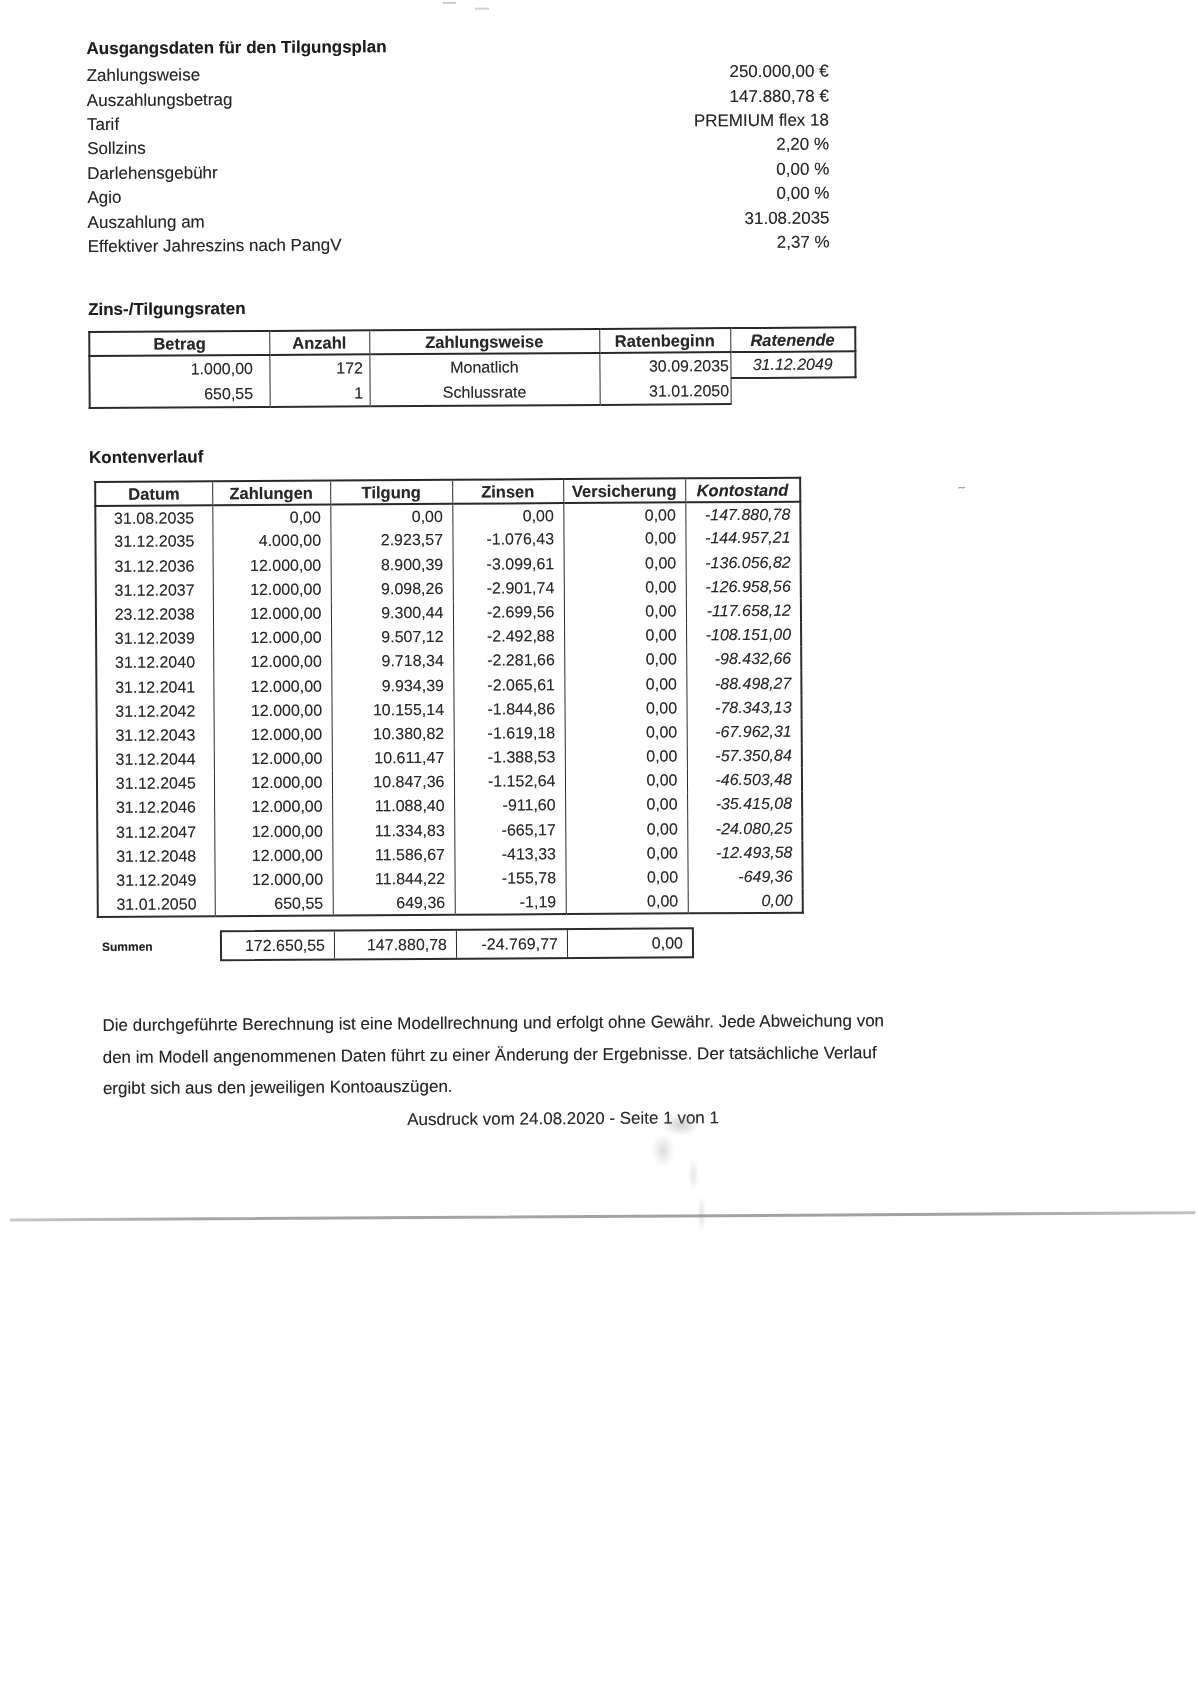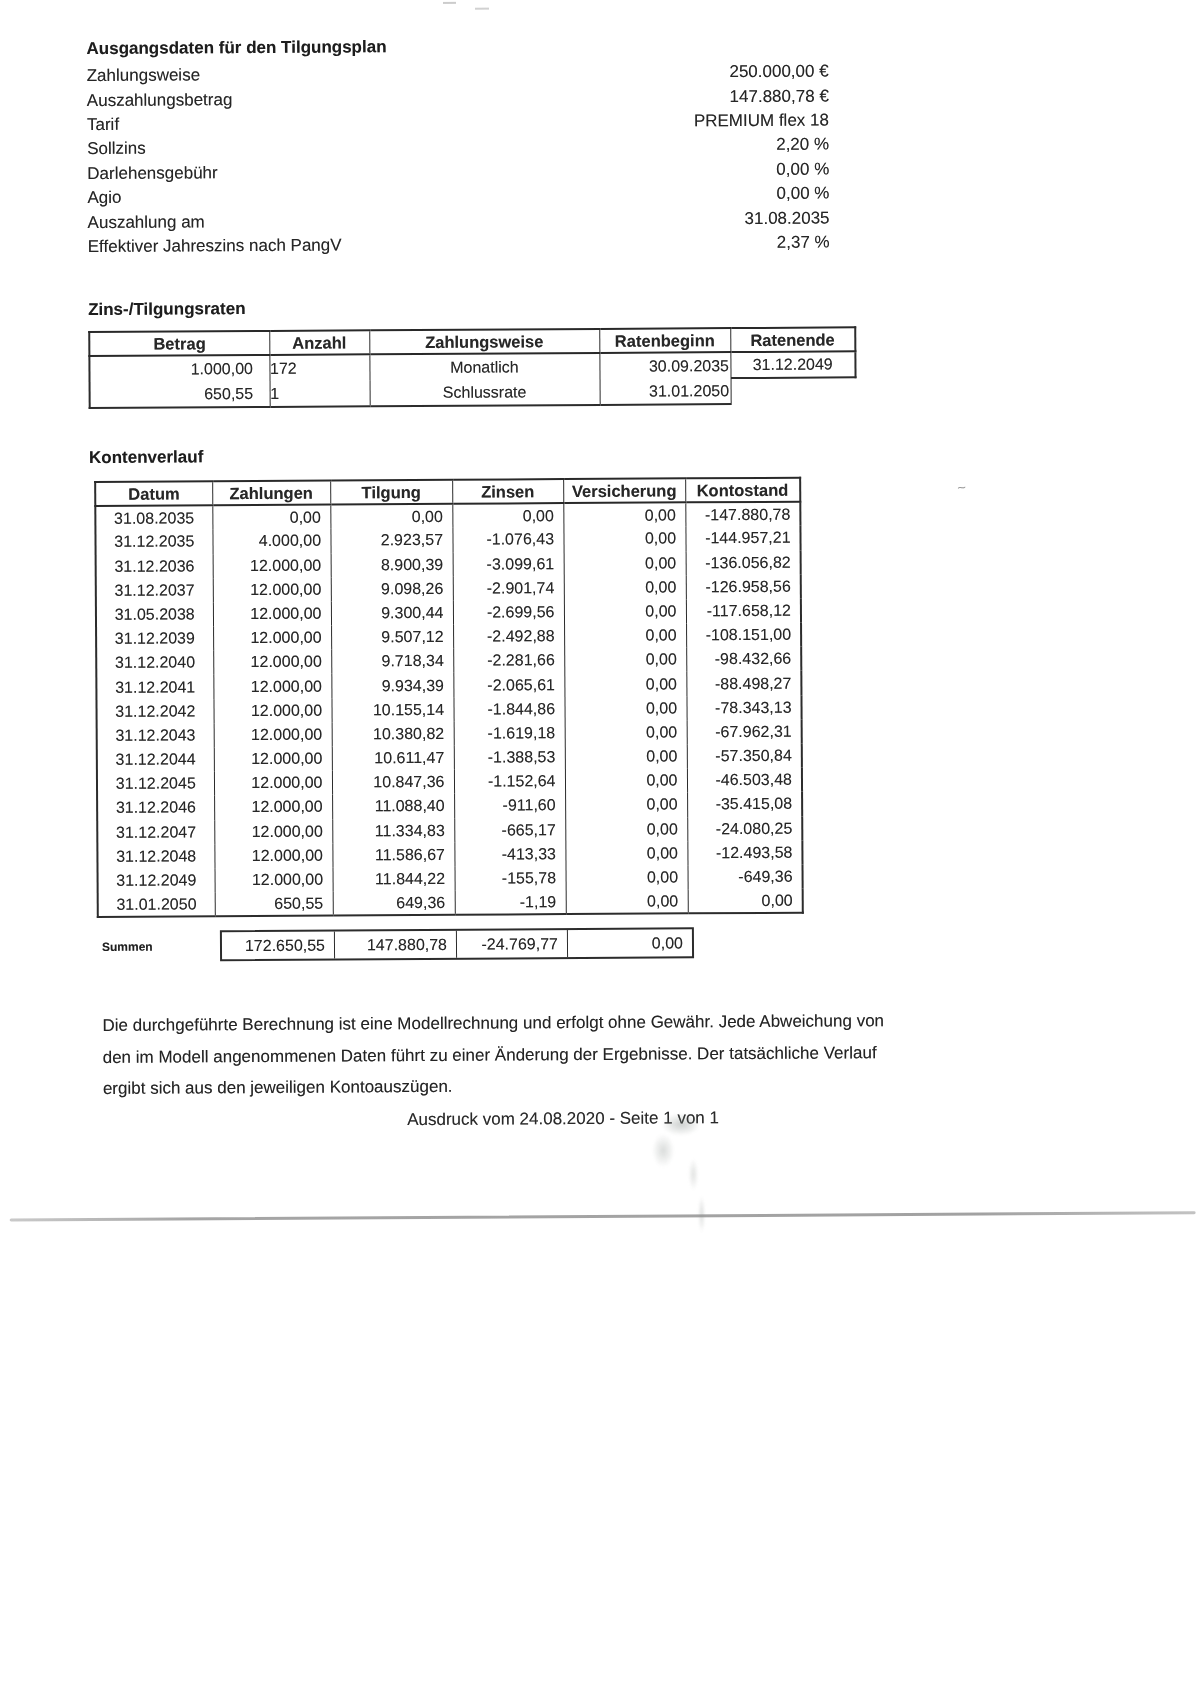--- a/index.html
+++ b/index.html
@@ -28,30 +28,30 @@
   .doc-table { border-collapse:collapse; table-layout:fixed; font-size:16px; color:#272727; }
   .doc-table th {
     font-size:16.5px; font-weight:bold; text-align:center; height:24px;
     border:1.3px solid #2c2c2c; border-top:2.2px solid #292929; border-bottom:2px solid #292929;
   }
   .doc-table td {
     height:26px; border-left:1.3px solid #2c2c2c; border-right:1.3px solid #2c2c2c;
     white-space:nowrap; overflow:hidden;
   }
   .doc-table th:first-child, .doc-table td:first-child { border-left:2px solid #2c2c2c; }
-  .doc-table th:last-child,  .doc-table td:last-child  { border-right:2px solid #2c2c2c; }
+  .doc-table th:last-child,  .doc-table td:last-child  { border-right:2px solid #2c2c2c;font-style:italic; }
   .doc-table tbody tr:last-child td { border-bottom:2.4px solid #2c2c2c; }
 
   
   #zinsTable { width:766px; margin-top:10px; }
   #zinsTable col:nth-child(1){width:180px;} #zinsTable col:nth-child(2){width:100px;}
   #zinsTable col:nth-child(3){width:230px;} #zinsTable col:nth-child(4){width:131px;}
   #zinsTable col:nth-child(5){width:125px;}
   #zinsTable td:nth-child(1){text-align:right; padding-right:16px;}
-  #zinsTable td:nth-child(2){padding-right:12px;}
+  #zinsTable td:nth-child(2){text-align:right; padding-right:6px;}
   #zinsTable td:nth-child(3){text-align:center;}
   #zinsTable td:nth-child(4){text-align:right; padding-right:1px;}
   #zinsTable td:nth-child(5){text-align:center;}
   #zinsTable tbody tr:first-child td:last-child { border-bottom:2px solid #2c2c2c; }
   #zinsTable tbody tr:last-child  td:last-child { border-right:none; border-bottom:none; }
 
   
   #kontoTable { width:705px; margin-top:12px; margin-left:5px; }
   #kontoTable col:nth-child(1){width:117px;} #kontoTable col:nth-child(2){width:118px;}
   #kontoTable col:nth-child(3){width:122px;} #kontoTable col:nth-child(4){width:111px;}
@@ -221,21 +221,21 @@
           </tr>
           <tr>
             <td>31.12.2037</td>
             <td>12.000,00</td>
             <td>9.098,26</td>
             <td>-2.901,74</td>
             <td>0,00</td>
             <td>-126.958,56</td>
           </tr>
           <tr>
-            <td>31.05.2038</td>
+            <td>23.12.2038</td>
             <td>12.000,00</td>
             <td>9.300,44</td>
             <td>-2.699,56</td>
             <td>0,00</td>
             <td>-117.658,12</td>
           </tr>
           <tr>
             <td>31.12.2039</td>
             <td>12.000,00</td>
             <td>9.507,12</td>

